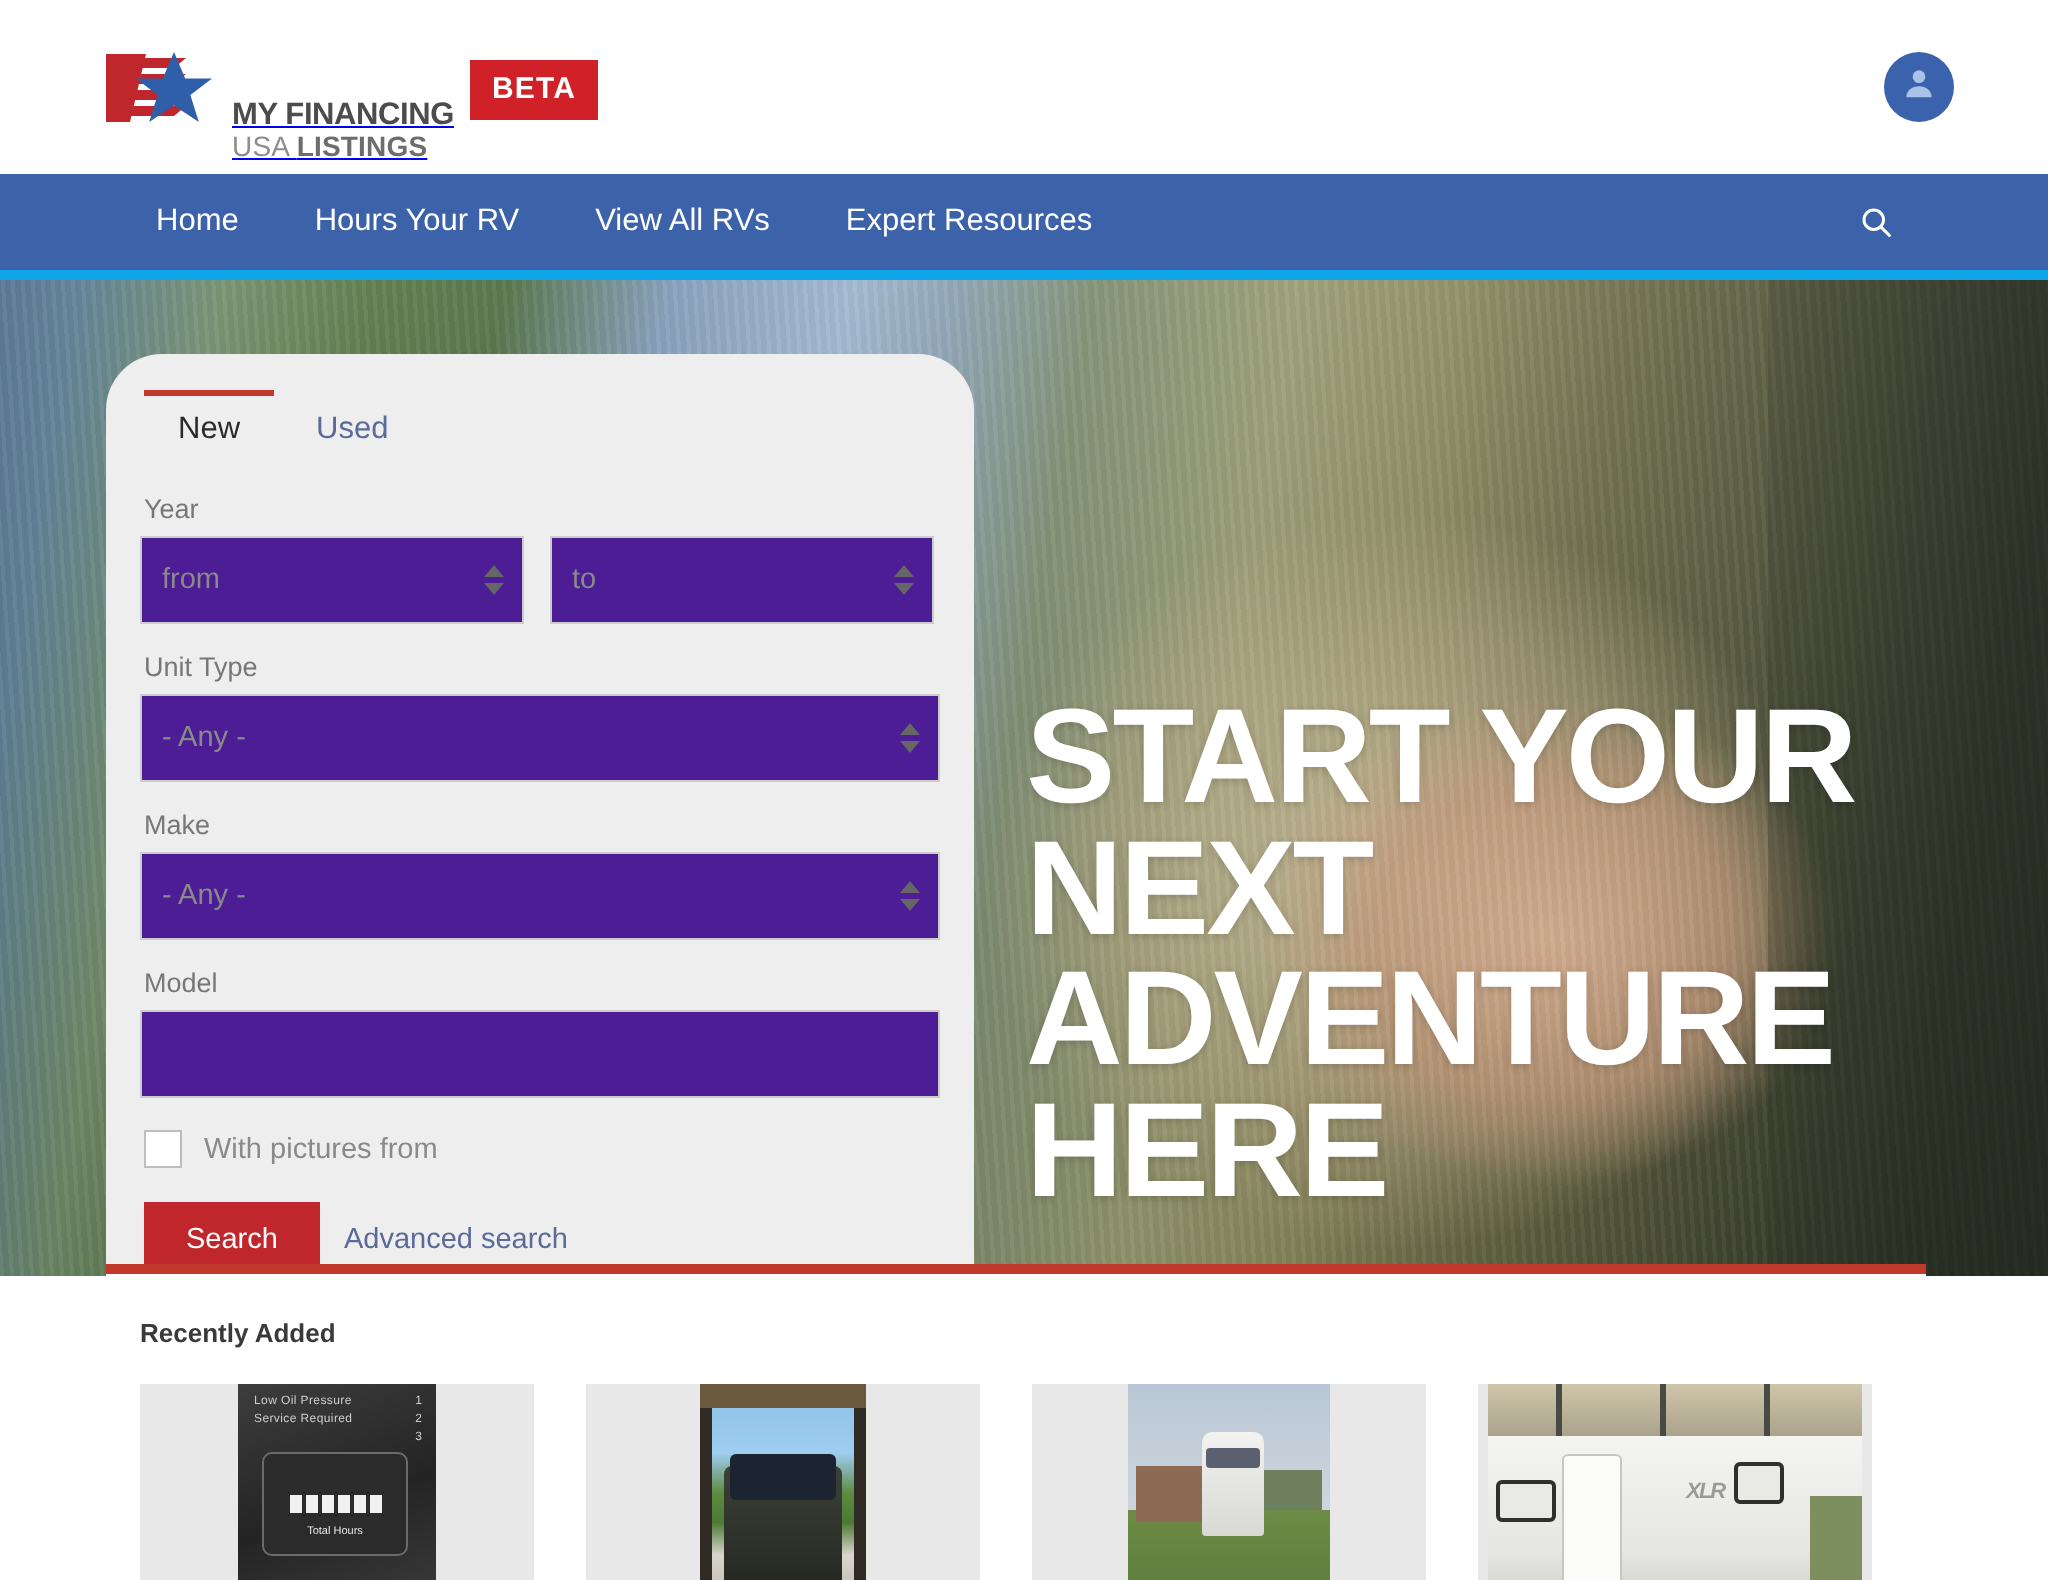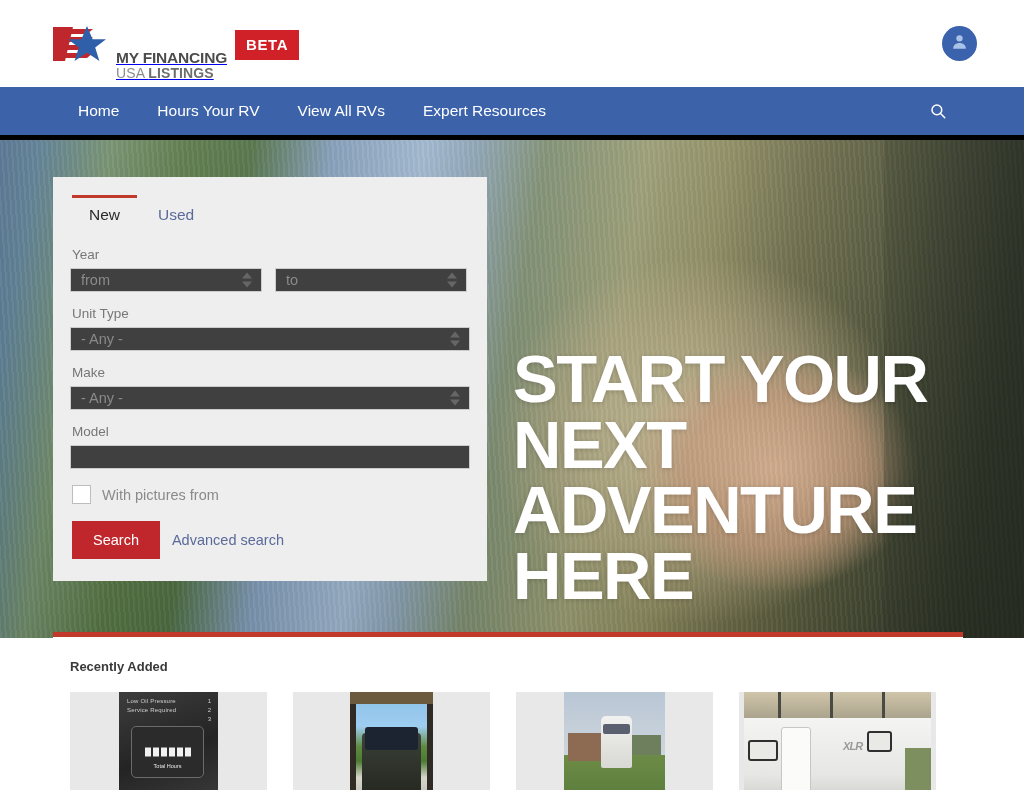--- a/index.html
+++ b/index.html
@@ -76,21 +76,21 @@
     justify-content: center;
   }
 
   
   .navbar {
     position: relative;
     height: 53px;
     background: #3c62aa;
     display: flex;
     align-items: center;
-    border-bottom: 5px solid #000000;
+    border-bottom: 5px solid #0ea5e9;
   }
   .nav-items {
     display: flex;
     margin-left: 70px;
     gap: 0;
   }
   .nav-item {
     color: #ffffff;
     font-size: 15.5px;
     padding: 0 19px;
@@ -155,20 +155,21 @@
   }
 
   
   .search-panel {
     position: absolute;
     left: 53px;
     top: 37px;
     width: 434px;
     background: #eeeeee;
     padding: 18px 2px 22px 17px;
+    border-radius: 28px;
   }
   .tabs {
     display: flex;
     gap: 0;
     margin-bottom: 14px;
   }
   .tab {
     position: relative;
     font-size: 15.5px;
     padding: 11px 19px 9px 19px;
@@ -184,23 +185,23 @@
     background: #c0392b;
   }
   .field-label {
     font-size: 13.5px;
     color: #777777;
     margin: 0 0 6px 2px;
   }
   .field-row { display: flex; gap: 13px; margin-bottom: 14px; }
   .input-box {
     position: relative;
-    background: #404040;
+    background: #4c1d95;
     border: 1px solid #cccccc;
-    height: 24px;
+    height: 44px;
     display: flex;
     align-items: center;
     text-align: center;
   }
   .input-box .val {
     font-size: 14.5px;
     color: #8a8a8a;
     padding-left: 10px;
   }
   .input-box .val.empty { color: transparent; }

